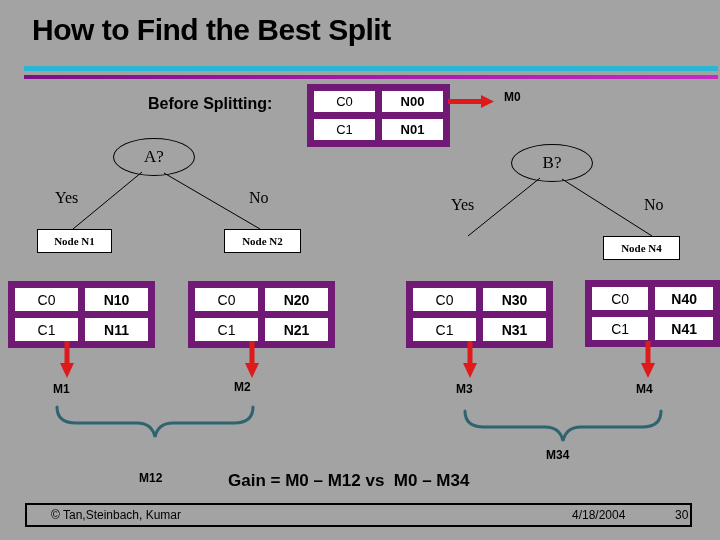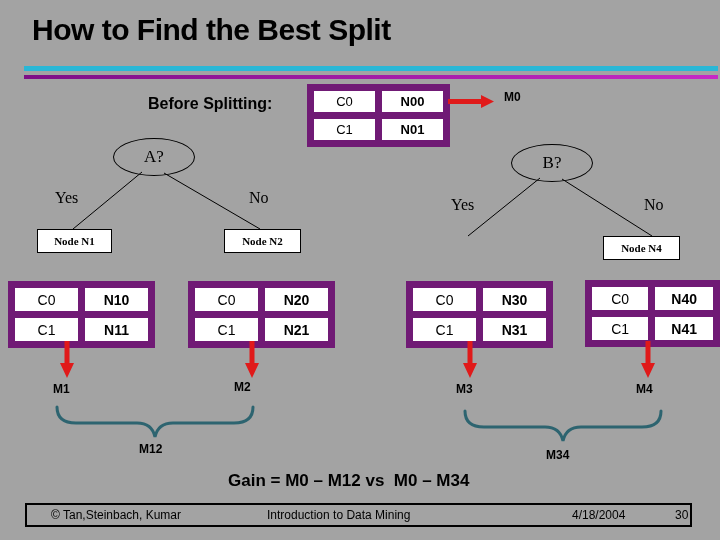--- a/index.html
+++ b/index.html
@@ -108,28 +108,27 @@
           <td>C1</td>
         <td class="val">N41</td>
         </tr>
   </tbody>
     </table>
 
   <div class="abs mlabel" style="left:53px;top:382px;text-align:center;">M1</div>
   <div class="abs mlabel" style="left:234px;top:380px;">M2</div>
   <div class="abs mlabel" style="left:456px;top:382px;">M3</div>
   <div class="abs mlabel" style="left:636px;top:382px;">M4</div>
-  <div class="abs mlabel" style="left:139px;top:442px;">M12</div>
+  <div class="abs mlabel" style="left:139px;top:471px;">M12</div>
   <div class="abs mlabel" style="left:546px;top:448px;">M34</div>
 
   <div class="abs gain">Gain = M0 – M12 vs  M0 – M34</div>
 
   <div class="abs footer">
     <span style="left:6px;">© Tan,Steinbach, Kumar</span>
-    <span style="left:222px;">Introduction to Data Mining</span>
     <span style="left:527px;">4/18/2004</span>
     <span style="left:630px;">30</span>
   </div>
 
   <svg class="overlay" width="720" height="540" viewBox="0 0 720 540">
 
     <line x1="142" y1="172" x2="73" y2="229" stroke-width="1" stroke="#000000"></line>
     <line x1="164" y1="173" x2="260" y2="229" stroke-width="1" stroke="#000000"></line>
     <line x1="540" y1="178" x2="468" y2="236" stroke-width="1" stroke="#000000"></line>
     <line x1="562" y1="179" x2="652" y2="236" stroke-width="1" stroke="#000000"></line>

